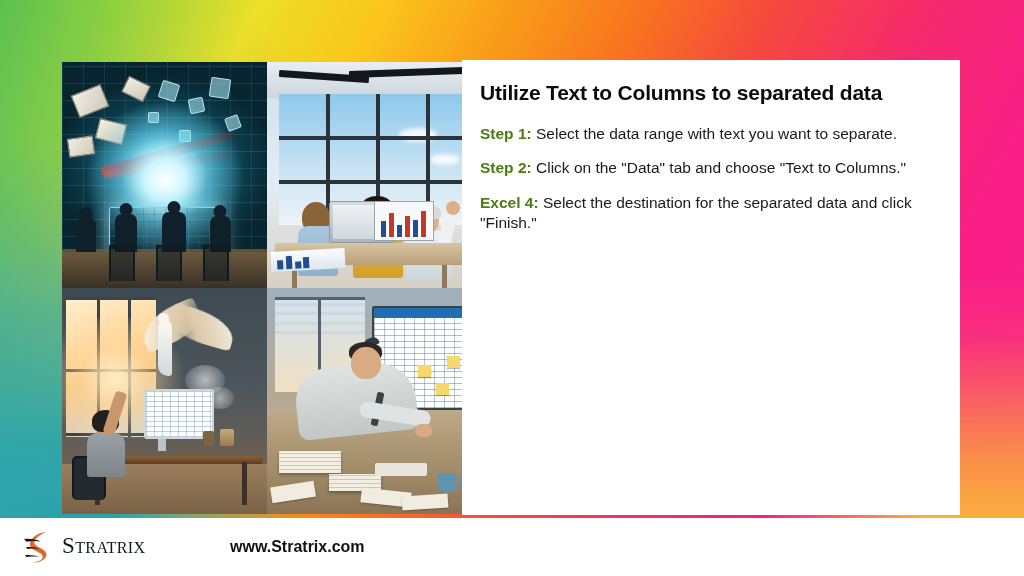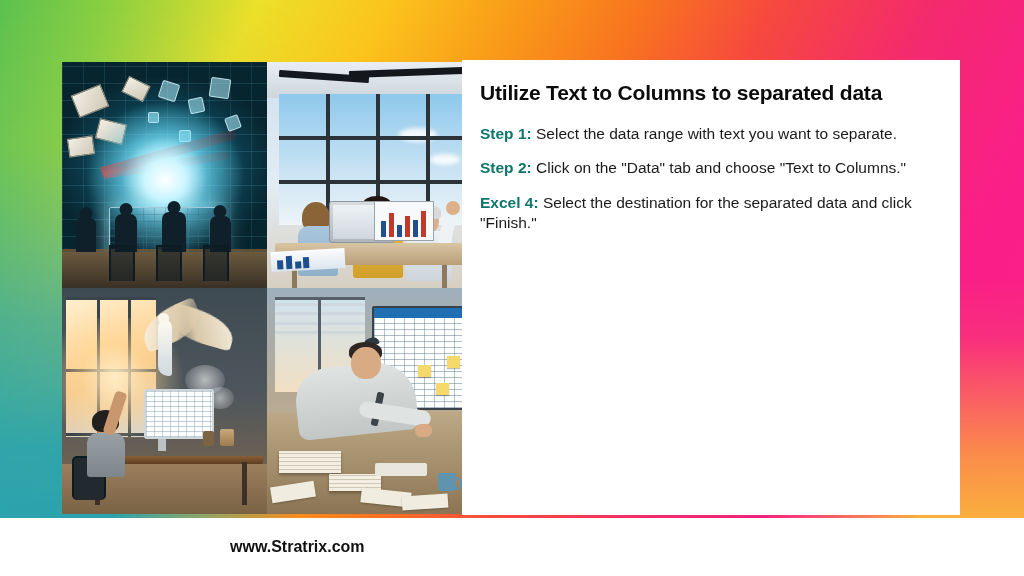--- a/index.html
+++ b/index.html
@@ -62,21 +62,21 @@
     background:#ffffff;
   }
   .card-inner{padding:20px 22px 0 18px;}
   .heading{
     font-size:21px;font-weight:bold;color:#0b0b0b;line-height:1.22;
     margin:0 0 18px 0;letter-spacing:-0.2px;
   }
   .step{
     font-size:15.5px;color:#1a1a1a;line-height:1.28;margin:0 0 15px 0;
   }
-  .step b{font-weight:bold;color:#0f766e;}
+  .step b{font-weight:bold;color:#4d7c0f;}
   .subscribe{
     position:absolute;left:18px;right:22px;bottom:14px;
     text-align:center;font-size:15.5px;color:#1a1a1a;line-height:1.35;
   }
   .subscribe a{
     color:#e8447e;text-decoration:underline;
     text-underline-offset:2px;
   }
 
   
@@ -436,16 +436,25 @@
       </p>
       <p class="step">
         <b>Excel 4:</b>
         <span>Select the destination for the separated data and click "Finish."</span>
       </p>
     </div>
 
   </div>
 
   <div class="footer">
+    <div class="logo-wrap">
+      <svg class="logo-mark" viewBox="0 0 40 40">
+        <path d="M28 6 C20 7, 13 11, 12 17 C11.2 22, 16 24, 20 26 C23.4 27.7, 25.6 29.4, 24.4 32 C23.3 34.5, 19 36, 14 36.5 C20 36.8, 26.6 34.6, 28.2 30.2 C29.6 26.2, 25.6 23.7, 21.6 21.7 C18 19.9, 15.6 18.2, 16.6 15.3 C17.7 12.1, 22.4 8.2, 28 6 Z" fill="#e2682a"></path>
+        <path d="M6 13 C11 12.4, 18 13.2, 23 15.6 C19 14.9, 13 14.8, 8.6 15.8 Z" fill="#141822"></path>
+        <path d="M8 21 C13 20.6, 19 21.2, 23.6 23.2 C19.4 22.4, 13.2 22.3, 9.6 23.2 Z" fill="#141822"></path>
+        <path d="M7 29 C12 28.6, 18 29.2, 22.6 31.2 C18.4 30.4, 12.2 30.3, 8.6 31.2 Z" fill="#141822"></path>
+      </svg>
+      <span class="logo-text" style="font-variant: small-caps; text-transform: capitalize;">Stratrix</span>
+    </div>
     <div class="footer-url">www.Stratrix.com</div>
   </div>
 
 </div>
 
 </body></html>

